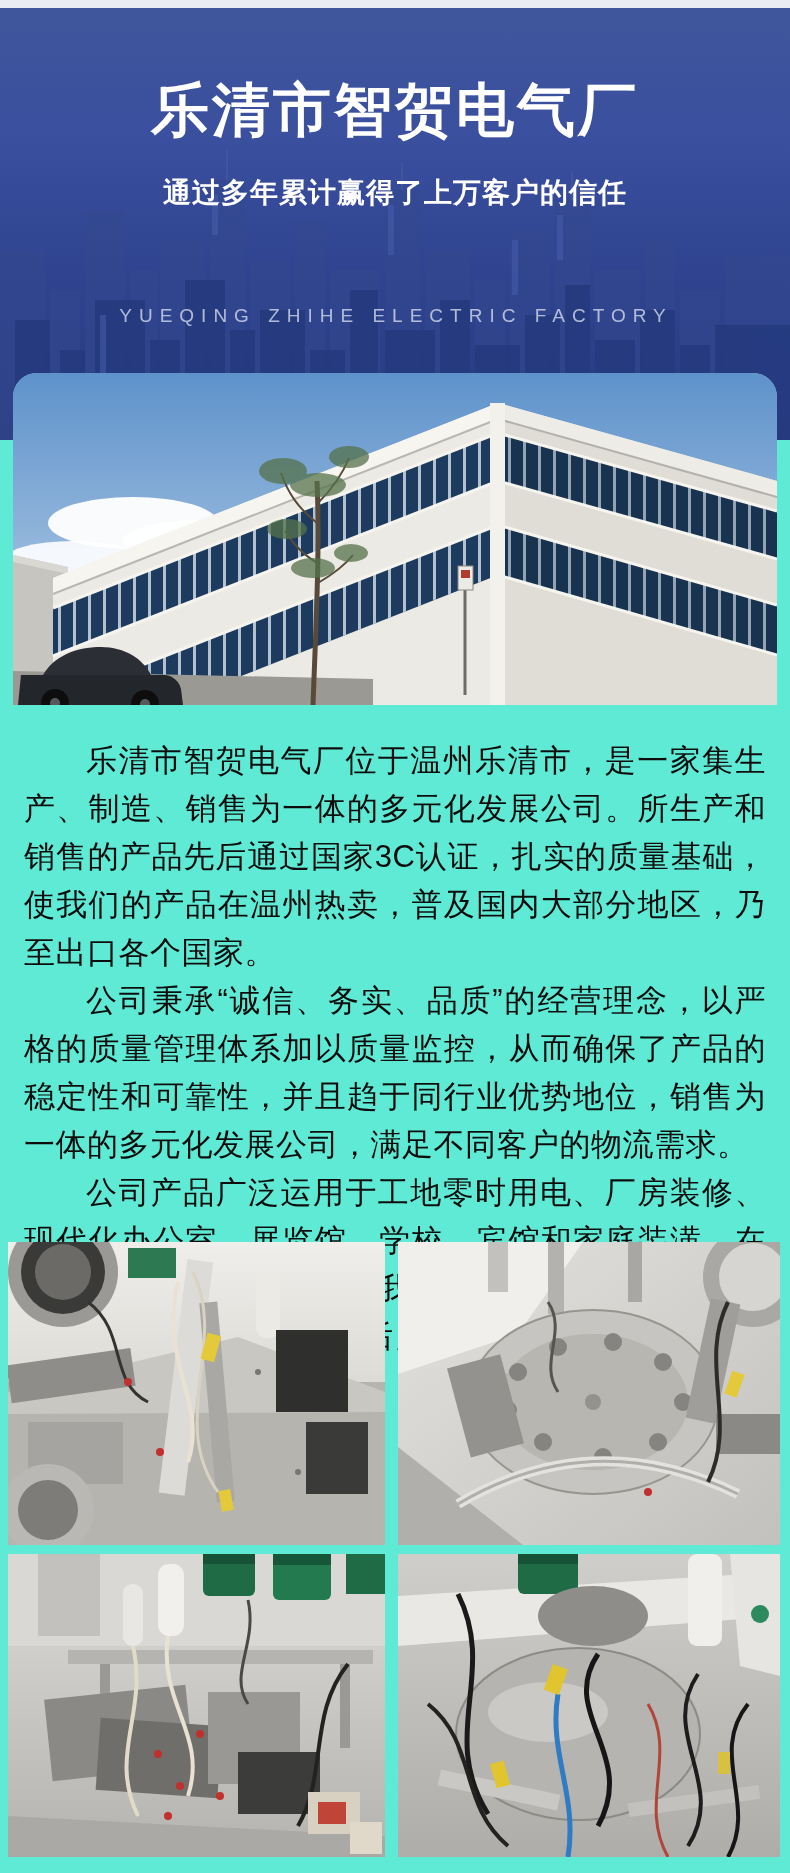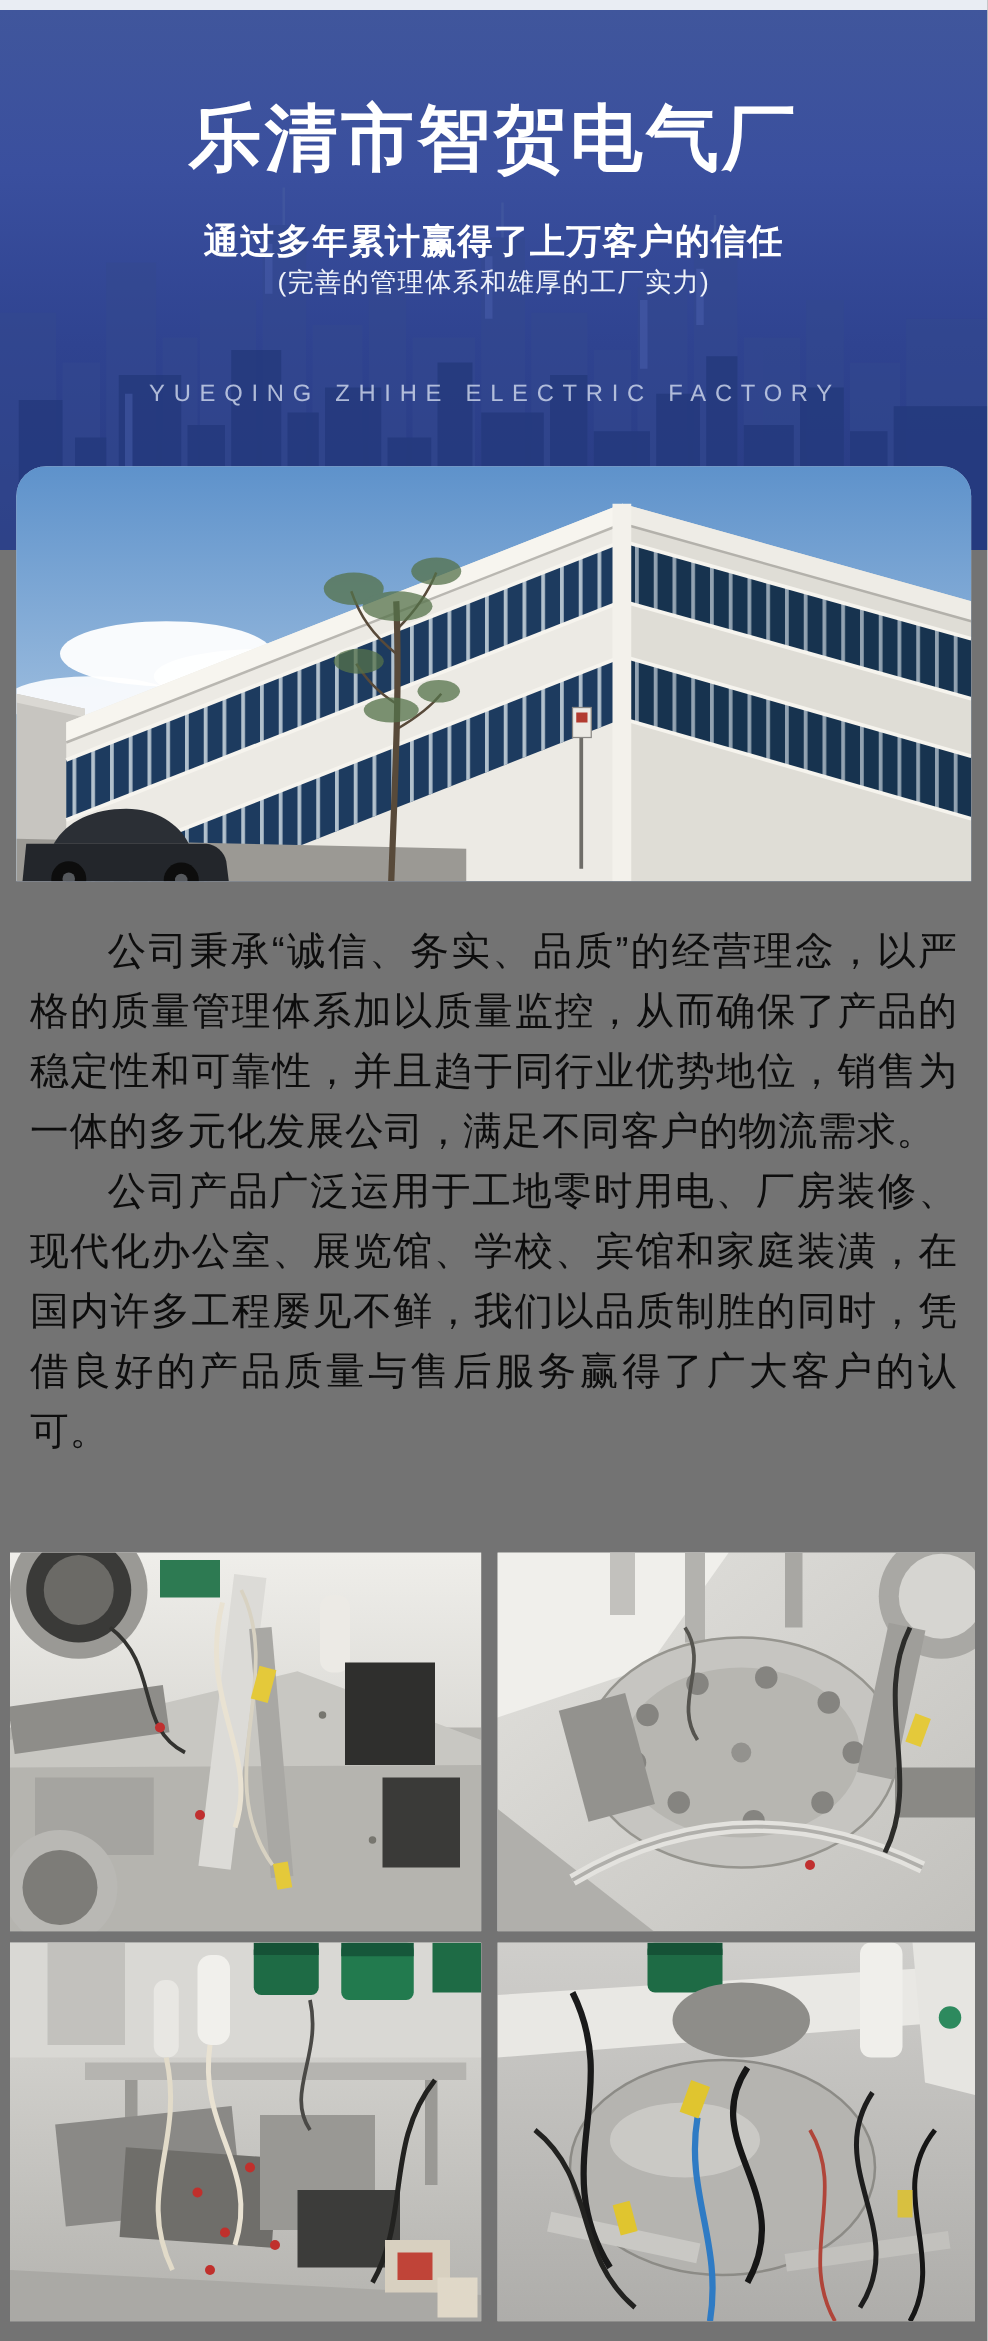--- a/index.html
+++ b/index.html
@@ -1,16 +1,16 @@
 <!DOCTYPE html>
 <html><head>
 <meta charset="utf-8">
 <style>
   html,body{margin:0;padding:0;background:#ffffff;}
-  .page{position:relative;width:790px;height:1873px;background:#737373;overflow:hidden;
+  .page{position:relative;width:790px;height:1873px;background:#5eead4;overflow:hidden;
         font-family:"Liberation Sans","DejaVu Sans",sans-serif;}
   .top-strip{position:absolute;top:0;left:0;width:790px;height:8px;background:#e9edf3;}
   
   .hero{position:absolute;top:8px;left:0;width:790px;height:432px;overflow:hidden;
         background:linear-gradient(180deg,#40569c 0%,#3a4f9e 30%,#2f4390 62%,#273a80 100%);}
   .skyline{position:absolute;left:0;bottom:0;width:790px;height:300px;display:block;}
   .hero-title{position:absolute;top:64px;left:0;width:790px;text-align:center;
         color:#ffffff;font-size:58px;font-weight:bold;letter-spacing:3px;margin:0;}
   .hero-sub{position:absolute;top:166px;left:0;width:790px;text-align:center;
         color:#ffffff;font-size:28px;font-weight:bold;letter-spacing:1px;font-family:Liberation Mono, monospace;}
@@ -90,21 +90,20 @@
       <g fill="#4a5fae" opacity="0.5">
         <rect x="212" y="55" width="6" height="40"></rect>
           <rect x="388" y="65" width="6" height="50"></rect>
         <rect x="557" y="75" width="6" height="45"></rect>
           <rect x="100" y="175" width="6" height="60"></rect>
         <rect x="512" y="100" width="6" height="55"></rect>
       </g>
     </svg>
     <h1 class="hero-title">乐清市智贺电气厂</h1>
     <div class="hero-sub">通过多年累计赢得了上万客户的信任</div>
-    <div class="hero-note">(完善的管理体系和雄厚的工厂实力)</div>
     <div class="hero-en">YUEQING ZHIHE ELECTRIC FACTORY</div>
   </div>
 
   <div class="building-card" role="img" aria-label="company-office-building-photo">
     <svg viewBox="0 0 764 332" preserveAspectRatio="none">
       <defs>
         <linearGradient id="sky" x1="0" y1="0" x2="0" y2="1">
           <stop offset="0" stop-color="#5e92cb"></stop>
             <stop offset="1" stop-color="#c3d7ea"></stop>
         </linearGradient>
@@ -182,20 +181,21 @@
       <path d="M30,302 C40,284 62,274 88,274 C112,274 130,286 138,302 Z" fill="#2b2f35"></path>
       <path d="M8,302 L152,302 A18,18 0 0 1 168,316 L170,332 L5,332 Z" fill="#23262b"></path>
       <circle cx="42" cy="330" r="14" fill="#0d0d0d"></circle>
         <circle cx="132" cy="331" r="14" fill="#0d0d0d"></circle>
       <circle cx="42" cy="330" r="5" fill="#55585c"></circle>
         <circle cx="132" cy="331" r="5" fill="#55585c"></circle>
     </svg>
   </div>
 
   <div class="about">
+    <p>乐清市智贺电气厂位于温州乐清市，是一家集生产、制造、销售为一体的多元化发展公司。所生产和销售的产品先后通过国家3C认证，扎实的质量基础，使我们的产品在温州热卖，普及国内大部分地区，乃至出口各个国家。</p>
     <p>公司秉承“诚信、务实、品质”的经营理念，以严格的质量管理体系加以质量监控，从而确保了产品的稳定性和可靠性，并且趋于同行业优势地位，销售为一体的多元化发展公司，满足不同客户的物流需求。</p>
     <p>公司产品广泛运用于工地零时用电、厂房装修、现代化办公室、展览馆、学校、宾馆和家庭装潢，在国内许多工程屡见不鲜，我们以品质制胜的同时，凭借良好的产品质量与售后服务赢得了广大客户的认可。</p>
   </div>
 
   <div class="gallery">
 
     <div class="tile" role="img" aria-label="factory-assembly-machine-photo-1">
       <svg viewBox="0 0 377 303" preserveAspectRatio="none">
         <defs>
             <linearGradient id="g1" x1="0" y1="0" x2="0" y2="1">

